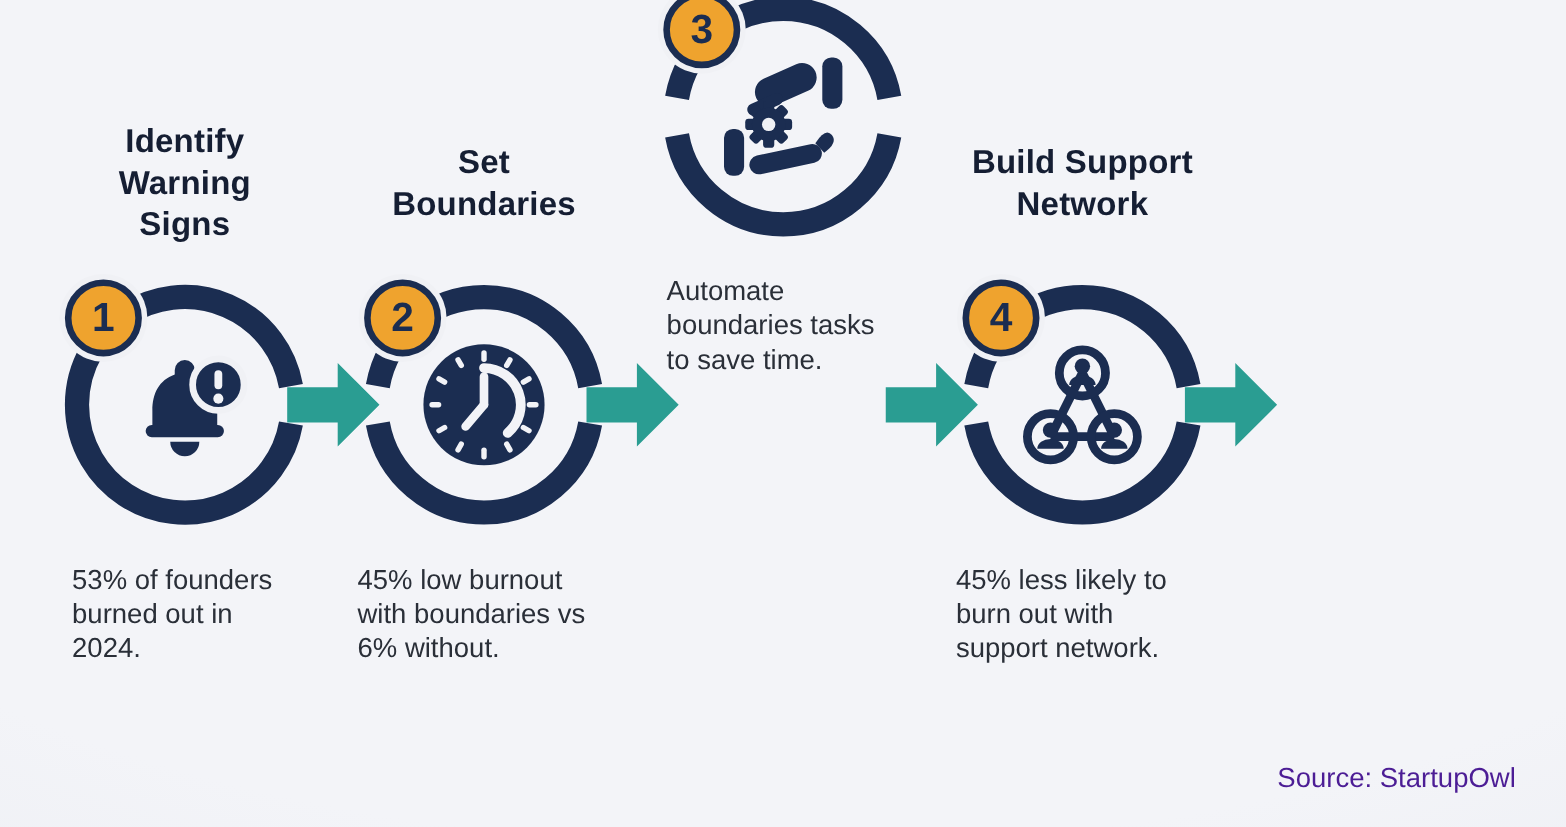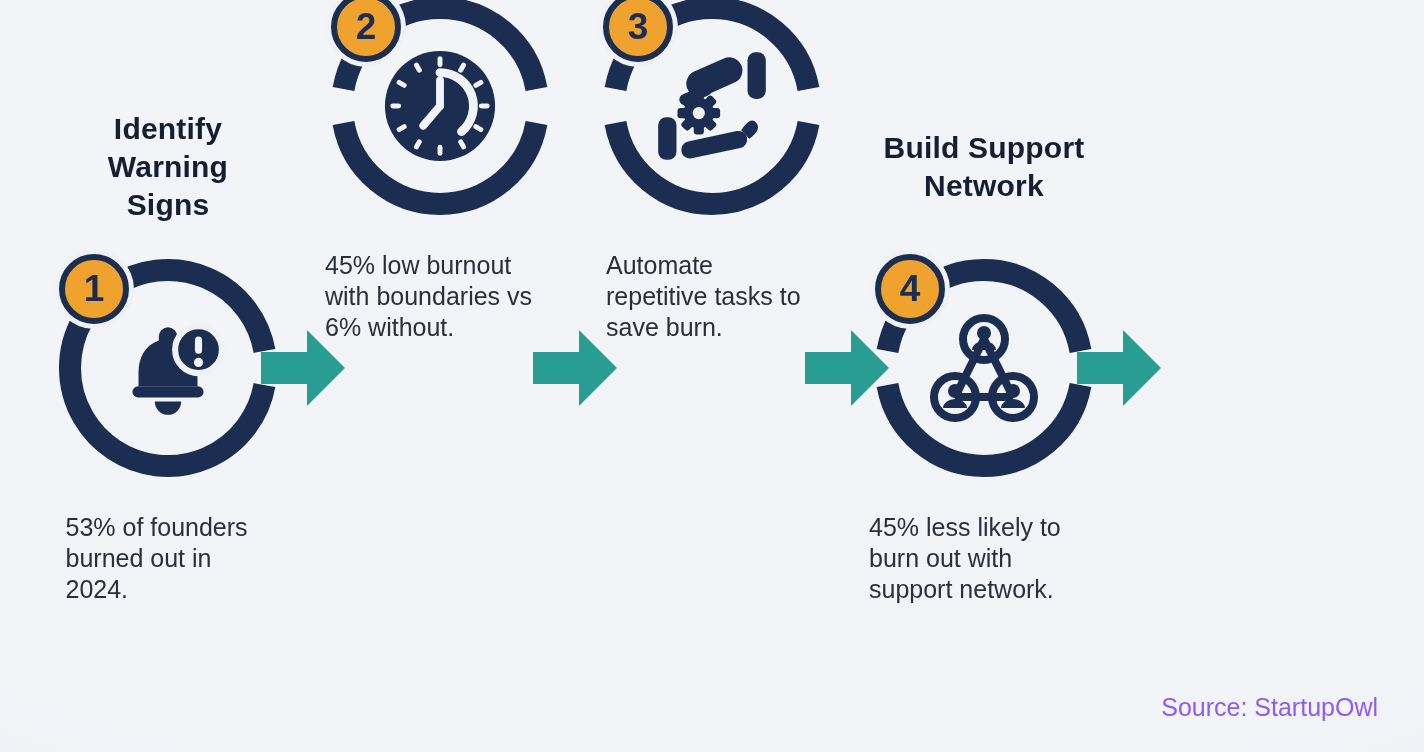--- a/index.html
+++ b/index.html
@@ -42,21 +42,21 @@
   .desc{
     margin-top:34px;font-size:25px;line-height:31px;color:var(--body_text);
     text-align:left;
   }
   .d0{max-width:205px;} .d1{max-width:230px;} .d2{max-width:212px;}
   .d3{max-width:230px;} .d4{max-width:238px;}
   .arrow{position:absolute;top:328px;}
   .arrow polygon{fill:var(--teal);}
   .a0{left:261px;} .a1{left:533px;} .a2{left:805px;} .a3{left:1077px;}
   .source{
-    position:absolute;right:46px;bottom:30px;font-size:25px;color:#8b5cf6;
+    position:absolute;right:46px;bottom:30px;font-size:25px;color:#4c1d95;
   }
 </style>
 </head>
 <body>
 
 <div class="canvas">
 
   <div class="steps-row">
 
     <div class="step">
@@ -76,20 +76,23 @@
           <circle class="fill-light" cx="90" cy="54.5" r="4.5"></circle>
         </svg>
         <div class="badge">
           <span>1</span>
         </div>
       </div>
       <div class="desc d0">53% of founders burned out in 2024.</div>
     </div>
 
     <div class="step">
+      <div class="title-box">
+        <div class="title t1">Set Boundaries</div>
+      </div>
       <div class="graphic">
         <svg class="ring" width="220" height="220" viewBox="0 0 220 220">
           <path d="M206.5 127 A98 98 0 0 1 13.5 127"></path>
           <path d="M13.5 93 A98 98 0 0 1 206.5 93"></path>
         </svg>
         <svg class="icon" width="118" height="118" viewBox="0 0 120 120">
           <circle class="fill-navy" cx="60" cy="60" r="56"></circle>
           <g class="stroke-light" stroke-width="5" stroke-linecap="round">
             <line x1="102" y1="60" x2="108" y2="60"></line>
             <line x1="96.4" y1="81" x2="101.6" y2="84"></line>
@@ -142,21 +145,21 @@
           <rect class="fill-navy" x="12" y="76" width="18" height="42" rx="8"></rect>
           <g transform="rotate(-12 70 102)">
             <rect class="fill-navy" x="34" y="94" width="66" height="17" rx="8.5"></rect>
             <path class="fill-navy" d="M96 94 q12 -12 16 -4 q4 8 -10 14 z"></path>
           </g>
         </svg>
         <div class="badge">
           <span>3</span>
         </div>
       </div>
-      <div class="desc d2">Automate repetitive tasks to save burn.</div>
+      <div class="desc d2">Automate boundaries tasks to save time.</div>
     </div>
 
     <div class="step">
       <div class="title-box">
         <div class="title t3">Build Support Network</div>
       </div>
       <div class="graphic">
         <svg class="ring" width="220" height="220" viewBox="0 0 220 220">
           <path d="M206.5 127 A98 98 0 0 1 13.5 127"></path>
           <path d="M13.5 93 A98 98 0 0 1 206.5 93"></path>

